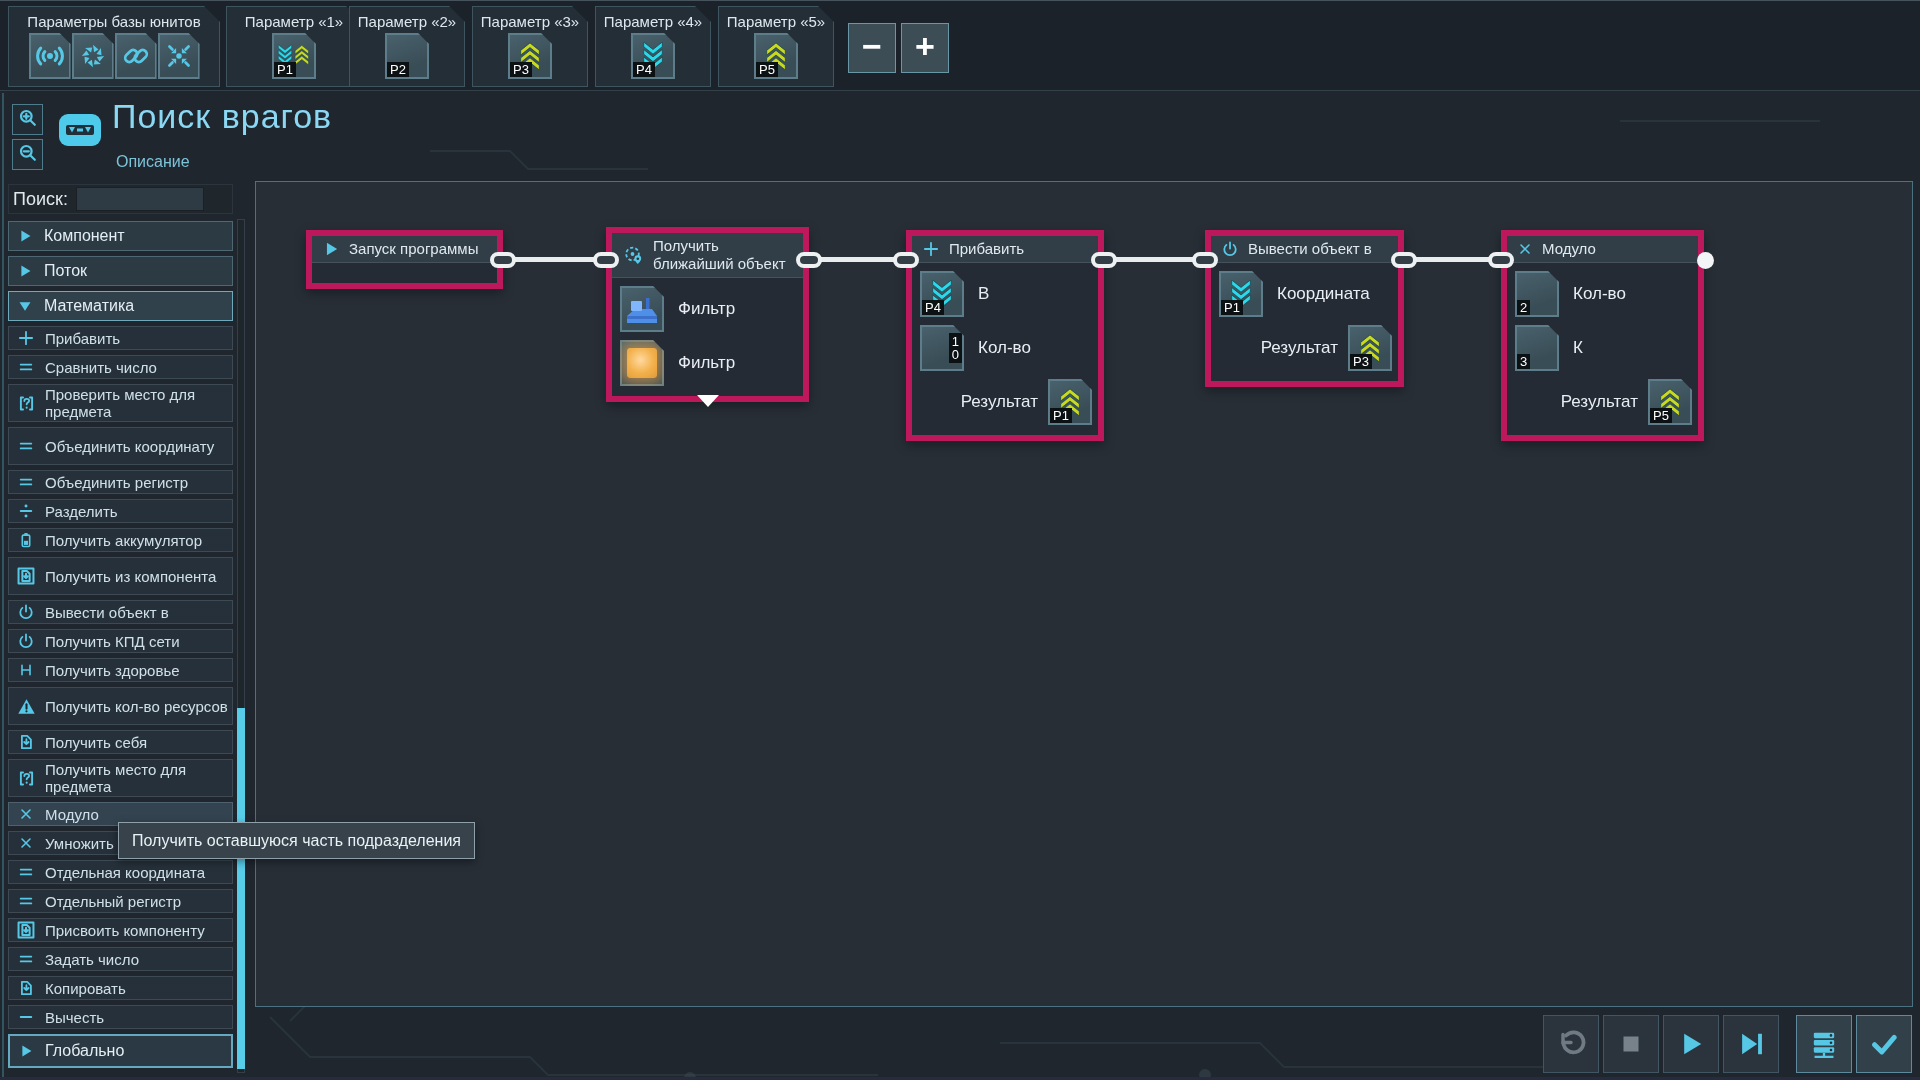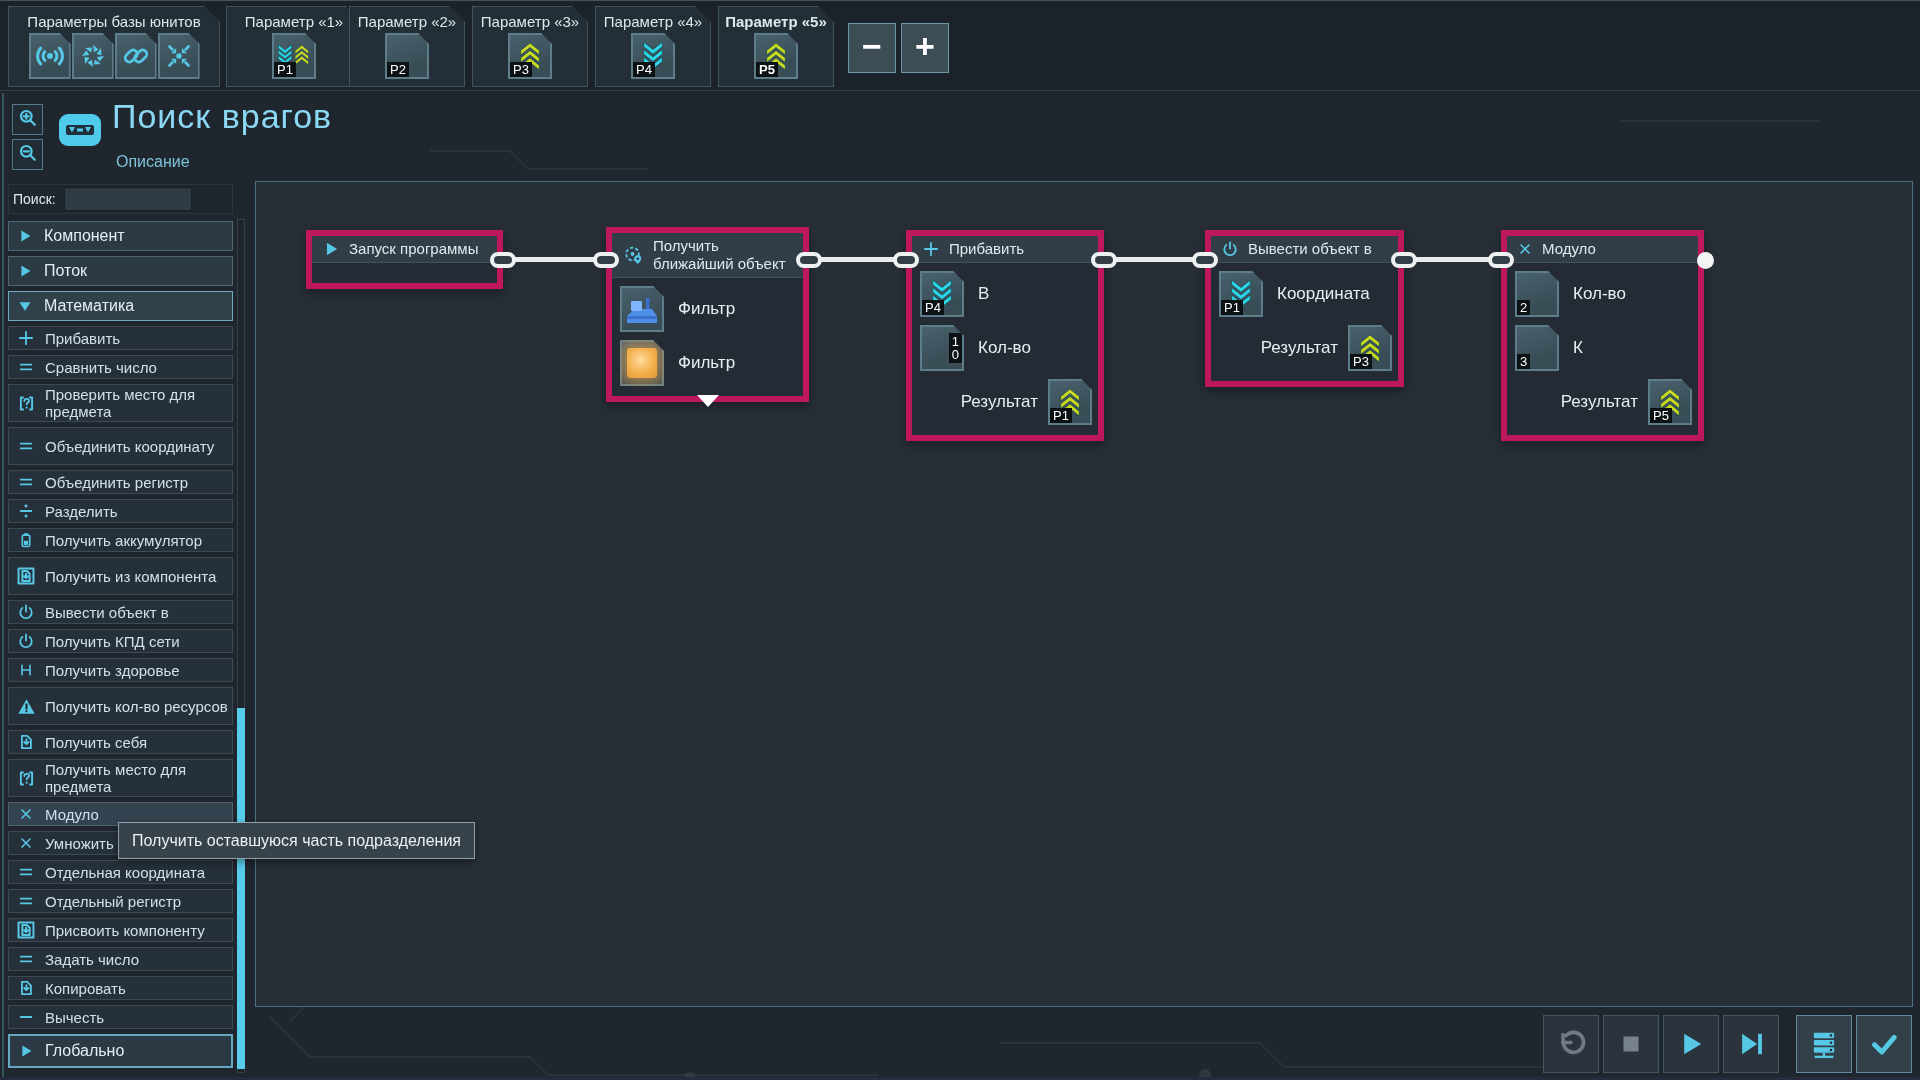--- a/index.html
+++ b/index.html
@@ -31,21 +31,21 @@
   
   .zoombtn{position:absolute;left:12px;width:31px;height:31px;background:#222c34;
            border:1px solid #4e7c8c;display:flex;align-items:center;justify-content:center;z-index:2;}
   #page-title{position:absolute;left:112px;top:96px;font-size:34px;color:#8bd8f4;z-index:2;letter-spacing:1px;}
   #page-subtitle{position:absolute;left:116px;top:152px;font-size:16px;color:#7cc3d8;z-index:2;}
   #robot{position:absolute;left:57px;top:108px;z-index:2;}
   
   #sidebar{position:absolute;left:8px;top:183px;width:225px;z-index:2;}
   #search-row{height:30px;background:#1f262c;border:1px solid #2c353d;display:flex;
               align-items:center;margin-bottom:7px;}
-  #search-row label{color:#dfe9ee;font-size:14px;margin-left:4px;}
+  #search-row label{color:#dfe9ee;font-size:18px;margin-left:4px;}
   #search-input{width:128px;height:24px;margin-left:8px;background:#2e3b44;border:1px solid #1a2025;
               color:#e8f1f5;font-size:14px;outline:none;padding:0 5px;}
   .side-cat{height:30px;margin-bottom:5px;background:#2c3a44;border:1px solid #4d6873;
             display:flex;align-items:center;padding-left:8px;gap:11px;cursor:pointer;}
   .side-cat.selected{background:#31414c;border-color:#6fa9bc;}
   .side-cat.framed{height:34px;border:2px solid #64a9c0;margin-top:3px;background:#2b3944;}
   .side-cat .lbl{color:#e4eef4;font-size:16px;}
   .side-item{height:24px;margin-bottom:5px;background:#26303a;border:1px solid #3d4a54;
              display:flex;align-items:center;padding-left:4px;gap:6px;cursor:pointer;}
   .side-item.two{height:38px;}
@@ -242,21 +242,21 @@
                   <polygon points="3,0 13,8 23,0 23,5 13,13 3,5" fill="#2bd7e8" stroke="#19454d" stroke-width="0.8"></polygon>
                   <polygon points="3,8 13,16 23,8 23,13 13,21 3,13" fill="#2bd7e8" stroke="#19454d" stroke-width="0.8"></polygon>
                   <polygon points="3,16 13,24 23,16 23,21 13,29 3,21" fill="#2bd7e8" stroke="#19454d" stroke-width="0.8"></polygon>
                 </g>
               </svg>
             </span>
             <span class="badge">P4</span>
           </div>
         </div>
       </div>
-      <div class="tab-box" style="left: 718px; width: 116px; font-weight: bold;">
+      <div class="tab-box" style="left: 718px; width: 116px;">
         <span class="tab-label">Параметр «5»</span>
         <div class="tab-slots">
           <div class="slot">
             <span class="slot-inner" style="display: inline-flex; align-items: center; justify-content: center;">
               <svg width="26" height="28" viewBox="0 0 26 30" xmlns="http://www.w3.org/2000/svg">
                 <g transform="rotate(180 13 15)">
                   <polygon points="3,0 13,8 23,0 23,5 13,13 3,5" fill="#c9d820" stroke="#19454d" stroke-width="0.8"></polygon>
                   <polygon points="3,8 13,16 23,8 23,13 13,21 3,13" fill="#c9d820" stroke="#19454d" stroke-width="0.8"></polygon>
                   <polygon points="3,16 13,24 23,16 23,21 13,29 3,21" fill="#c9d820" stroke="#19454d" stroke-width="0.8"></polygon>
                 </g>

